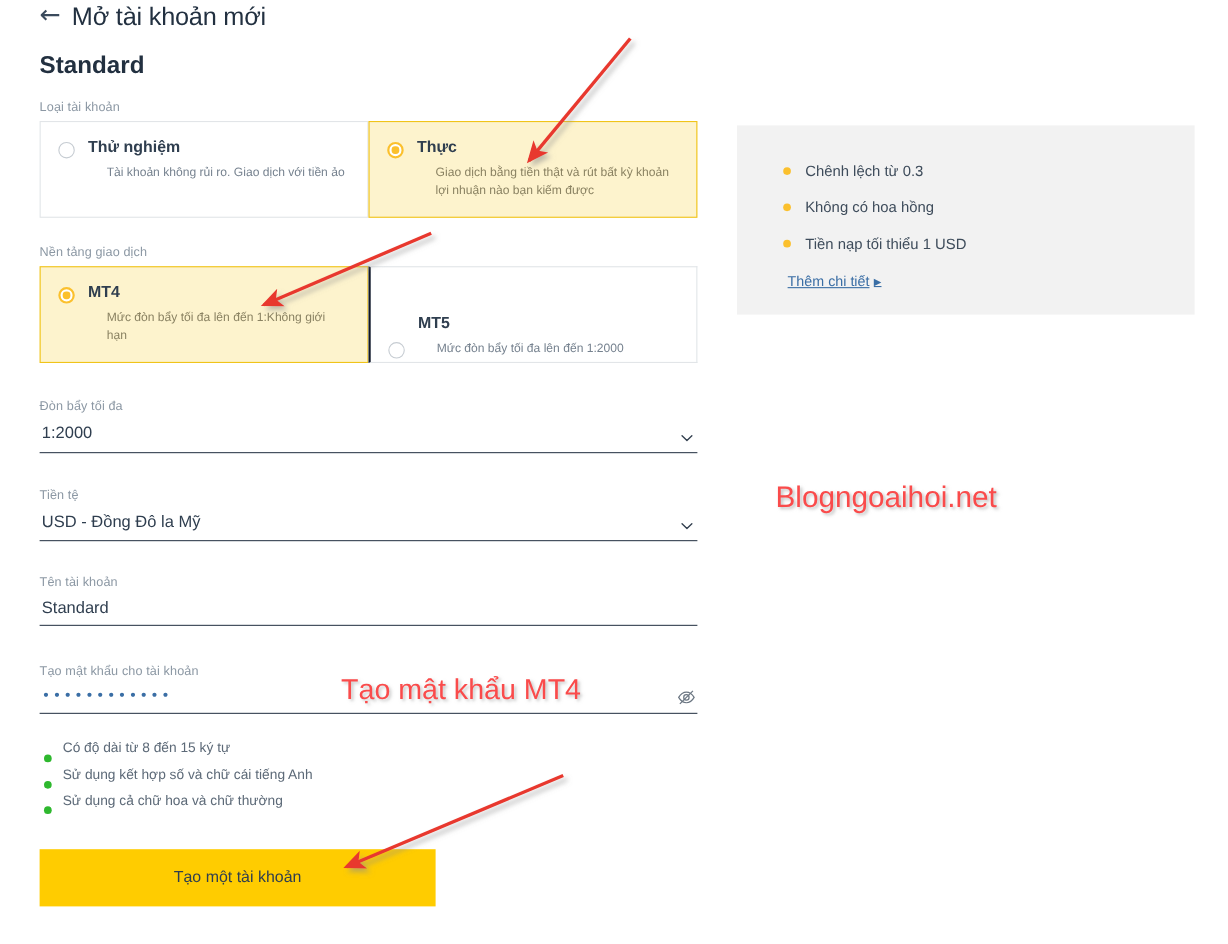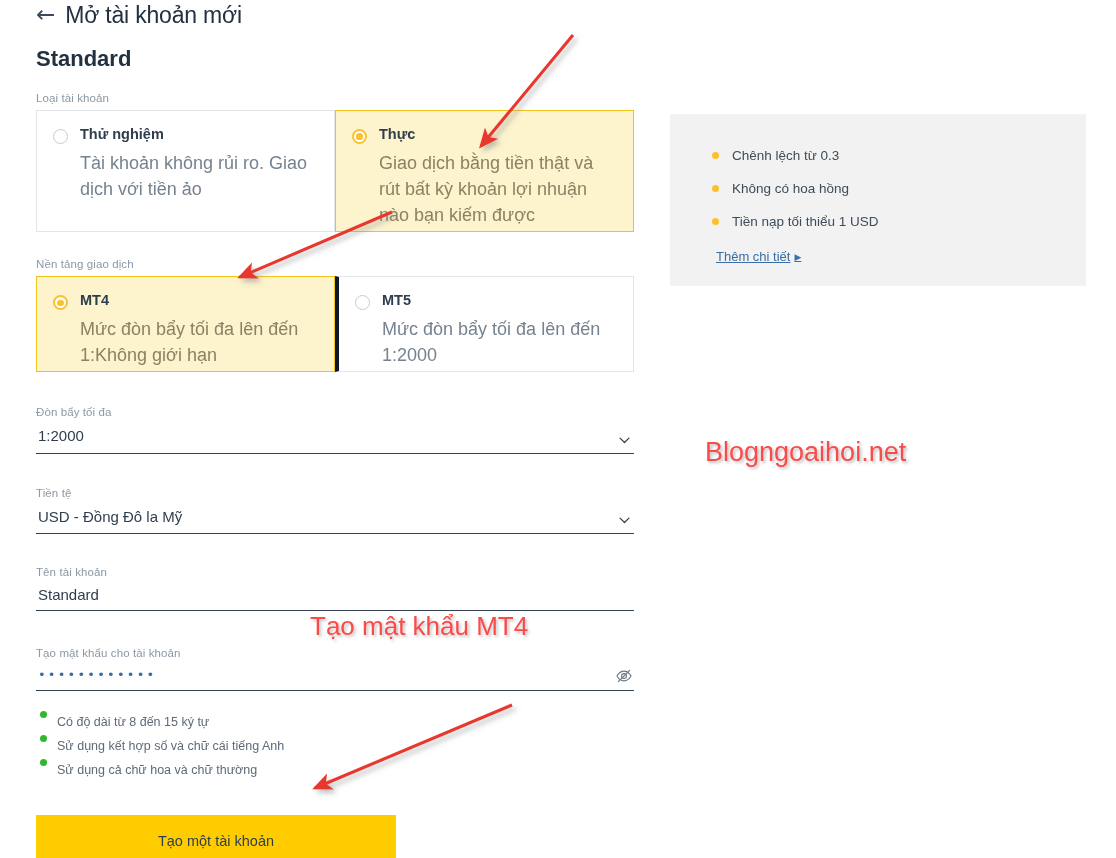--- a/index.html
+++ b/index.html
@@ -69,21 +69,21 @@
     align-items: flex-start;
     gap: 12px;
     cursor: pointer;
     min-height: 88px;
   }
   .opt-card + .opt-card { border-left: none; }
   .opt-card.selected {
     background: #fdf3cd;
     border: 1px solid #f0c419;
   }
-  .opt-card.selected + .opt-card { border-left: 4px solid #0f172a; }
+  .opt-card.selected + .opt-card { border-left: 2px solid #0f172a; align-items: flex-end; }
   .card-row .opt-card.selected:last-child { border-left: 1px solid #f0c419; }
 
   .radio {
     width: 15px; height: 15px;
     border-radius: 50%;
     border: 1.6px solid #c6ccd2;
     background: #fff;
     flex: 0 0 auto;
     margin-top: 2px;
     position: relative;
@@ -102,23 +102,24 @@
   }
   .opt-body { flex: 1 1 auto; min-width: 0; }
   .opt-title {
     font-size: 14.5px;
     font-weight: bold;
     color: #2f3e4f;
     line-height: 1.1;
     margin-bottom: 7px;
   }
   .opt-desc {
-    font-size: 18px;
+    font-size: 11px;
     color: #76828f;
     line-height: 1.45;
+    margin-left: 17px;
   }
   .opt-card.selected .opt-desc { color: #8a8262; }
 
   
   .block { margin-top: 30px; }
   .select-wrap {
     position: relative;
     width: 598px;
     border-bottom: 1.4px solid #33404f;
   }
@@ -159,21 +160,21 @@
     cursor: pointer;
   }
 
   
   .req-list {
     list-style: none;
     margin: 20px 0 0 0;
     padding: 0;
   }
   .req-item {
-    display: flex; align-items: flex-start; gap: 10px;
+    display: flex; align-items: flex-end; gap: 10px;
     font-size: 12.5px;
     color: #5d6a78;
     line-height: 1.9;
   }
   .dot-green {
     width: 7px; height: 7px;
     border-radius: 50%;
     background: #2eb82e;
     flex: 0 0 auto;
     margin-left: 4px;

